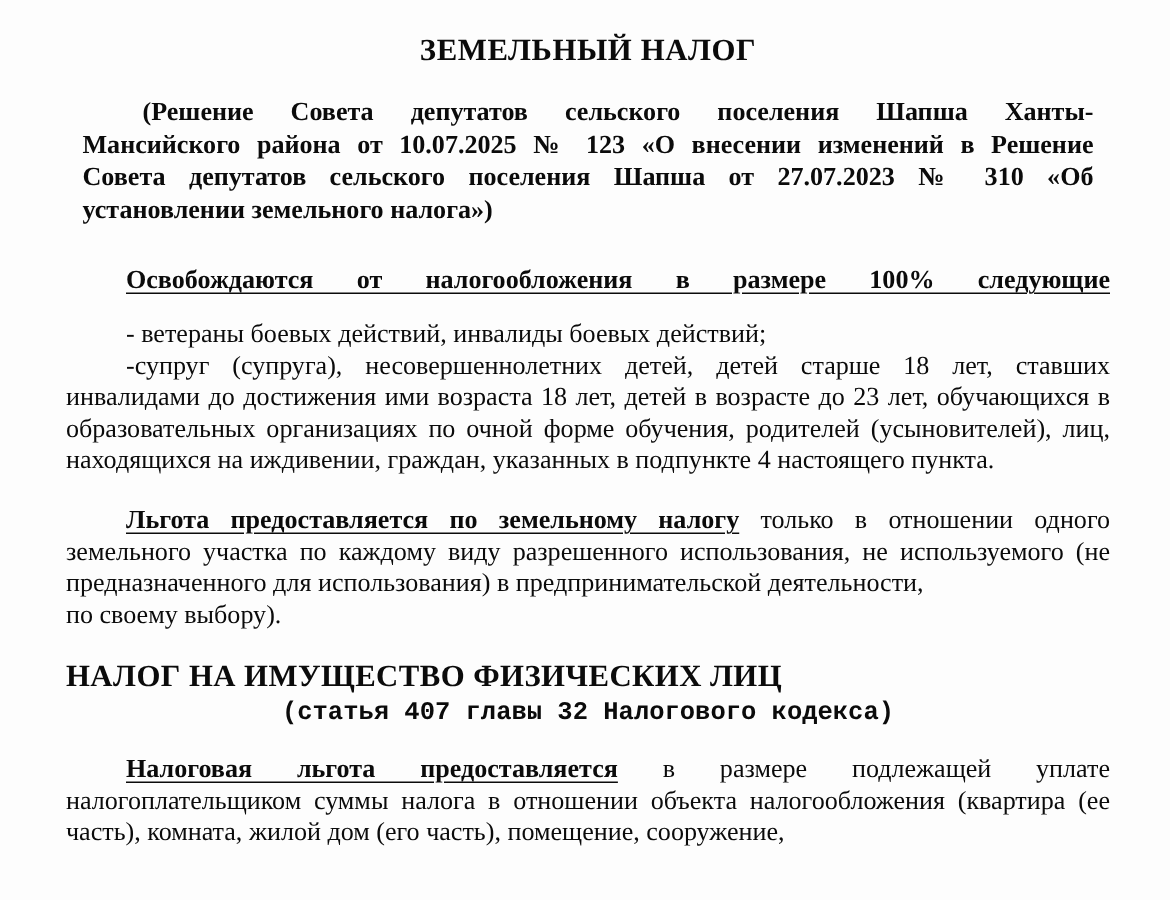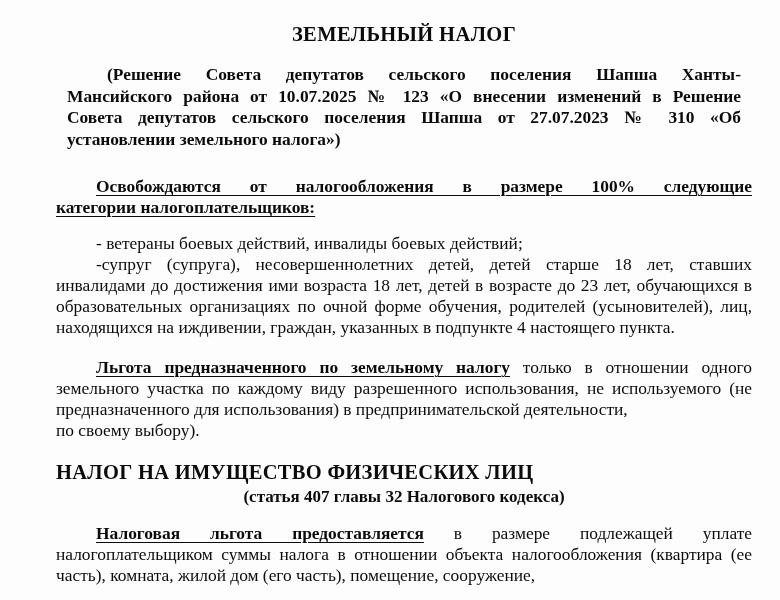--- a/index.html
+++ b/index.html
@@ -16,21 +16,21 @@
   }
   .page {
     position: relative;
     width: 780px;
     height: 600px;
     overflow: hidden;
     background: #fdfdfd;
   }
   .sheet {
     position: absolute;
-    left: 56px;
+    left: 44px;
     top: 0;
     width: 696px;
   }
 
   
   .doc-title {
     text-align: center;
     font-weight: bold;
     font-size: 20.5px;
     letter-spacing: 0.4px;
@@ -47,20 +47,21 @@
     margin: 0;
     padding-top: 10px;
   }
   .section-subtitle {
     text-align: center;
     font-weight: bold;
     font-size: 17px;
     line-height: 22px;
     margin: 0;
     padding-top: 2px;
+    font-family: Liberation Mono, monospace;
   }
 
   
   p.body {
     font-size: 17.4px;
     line-height: 21px;
     text-align: justify;
     text-justify: inter-word;
     margin: 0;
     -webkit-hyphens: none;
@@ -123,29 +124,28 @@
 
     <p class="intro gap-sm">
       <span class="line-justify" style="display:block;">(Решение Совета депутатов сельского поселения Шапша Ханты-</span>
       <span class="line-justify" style="display:block; text-indent:0;">Мансийского района от 10.07.2025 № 123 «О внесении изменений в Решение</span>
       <span class="line-justify" style="display:block; text-indent:0;">Совета депутатов сельского поселения Шапша от 27.07.2023 № 310 «Об</span>
       <span class="line-left" style="display:block; text-indent:0;">установлении земельного налога»)</span>
     </p>
 
     <p class="uline-block gap-md">
       <span class="line-justify" style="display:block;">Освобождаются от налогообложения в размере 100% следующие</span>
-      <span class="line-left" style="display:block; text-indent:0;">категории налогоплательщиков:</span>
     </p>
 
     <p class="body indent gap-md" style="text-align:left;">- ветераны боевых действий, инвалиды боевых действий;</p>
 
     <p class="body indent">-супруг (супруга), несовершеннолетних детей, детей старше 18 лет, ставших инвалидами до достижения ими возраста 18 лет, детей в возрасте  до 23 лет, обучающихся в образовательных организациях по очной форме обучения, родителей (усыновителей), лиц, находящихся на иждивении, граждан, указанных в подпункте 4 настоящего пункта.</p>
 
     <p class="body indent gap-lg">
-      <span class="lead">Льгота предназначенного по земельному налогу</span><span> только в отношении одного земельного участка по каждому виду разрешенного использования, не используемого (не предназначенного для использования) в предпринимательской деятельности,</span>
+      <span class="lead">Льгота предоставляется по земельному налогу</span><span> только в отношении одного земельного участка по каждому виду разрешенного использования, не используемого (не предназначенного для использования) в предпринимательской деятельности,</span>
     </p>
 
     <p class="body" style="text-align:left; text-indent:0;">по своему выбору).</p>
 
     <h2 class="section-title gap-lg">НАЛОГ НА ИМУЩЕСТВО ФИЗИЧЕСКИХ ЛИЦ</h2>
 
     <div class="section-subtitle">(статья 407 главы 32 Налогового кодекса)</div>
 
     <p class="body indent gap-md">
       <span class="lead">Налоговая льгота предоставляется</span><span> в размере подлежащей уплате налогоплательщиком суммы налога в отношении объекта налогообложения (квартира (ее часть), комната, жилой дом (его часть), помещение, сооружение,</span>

